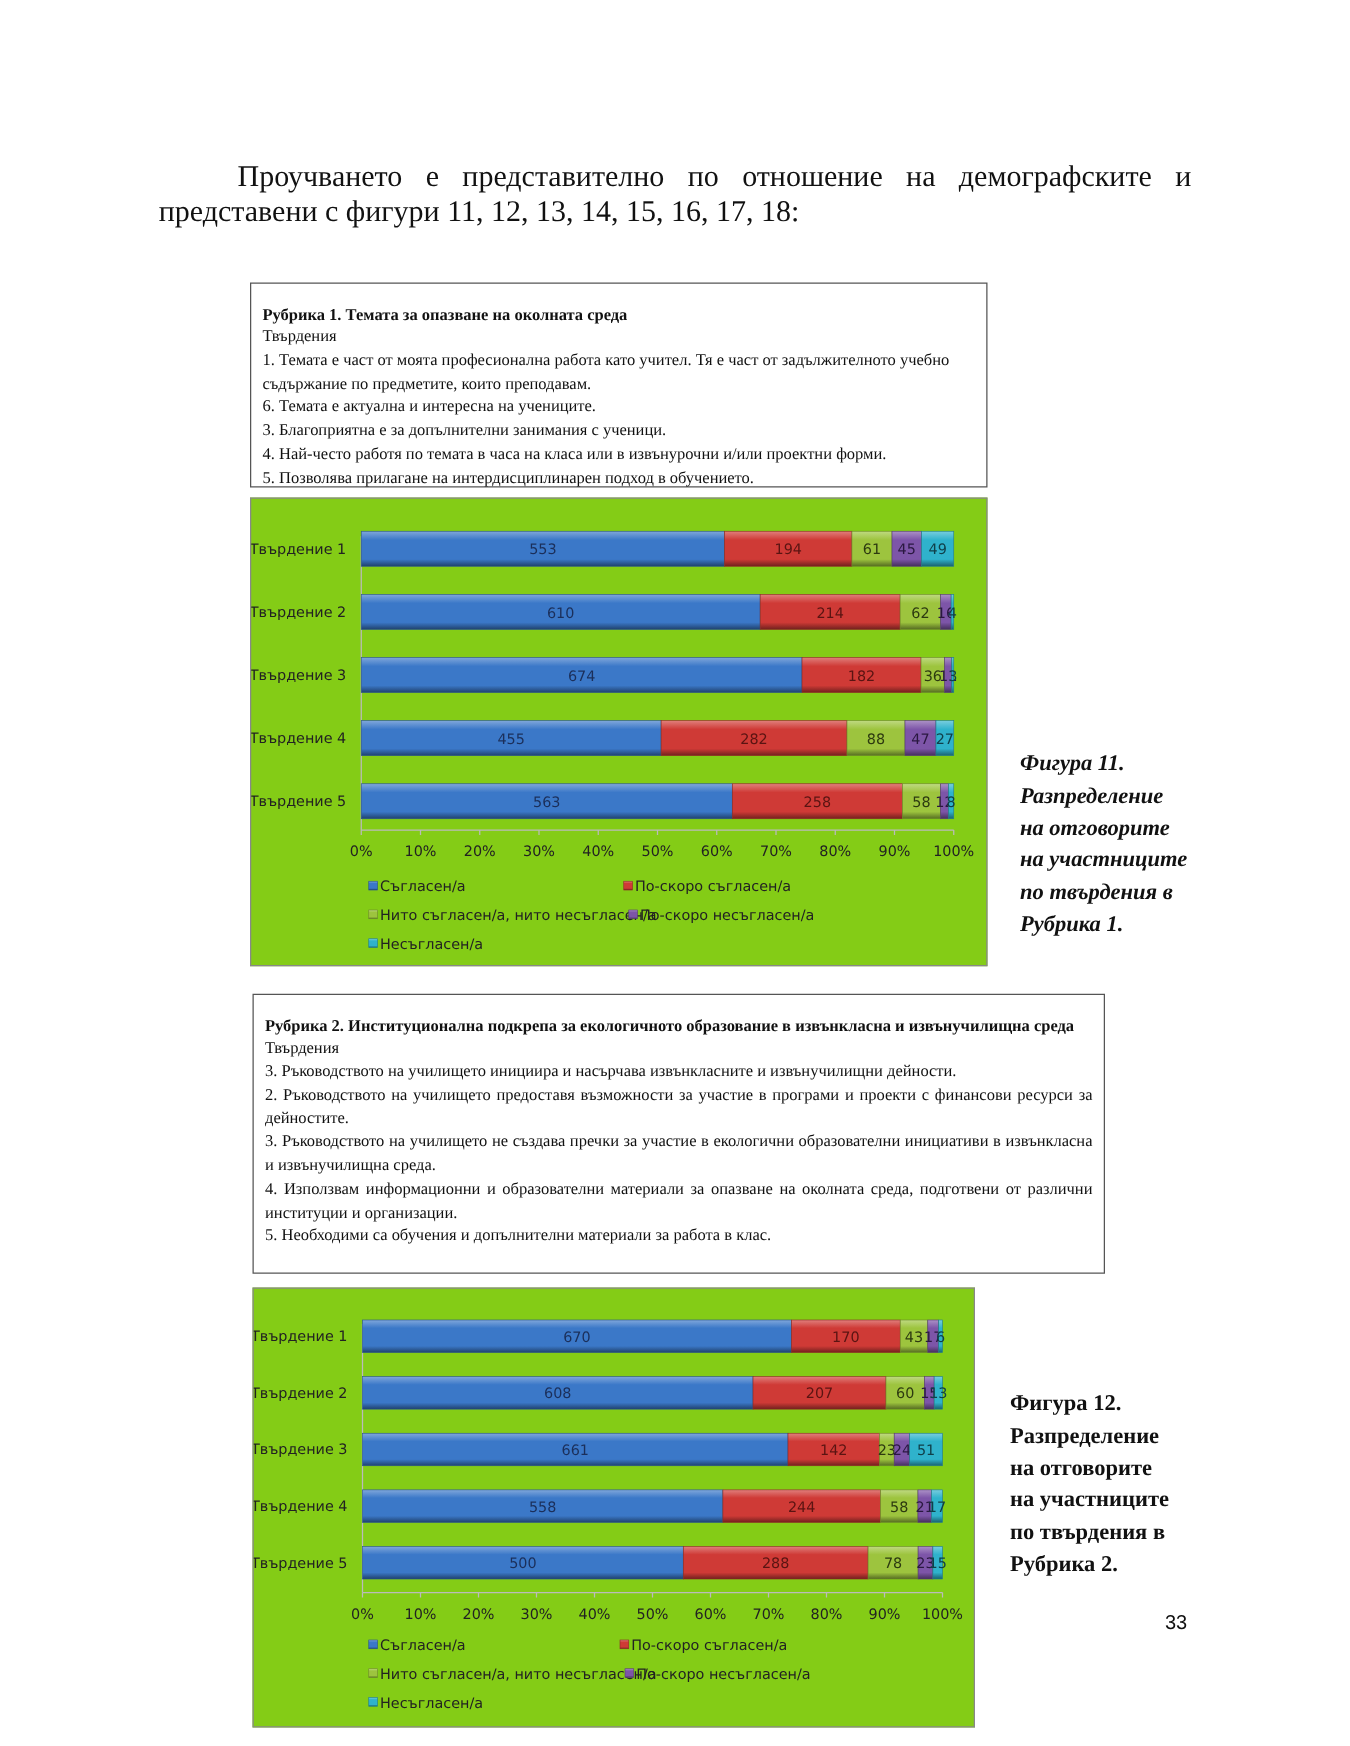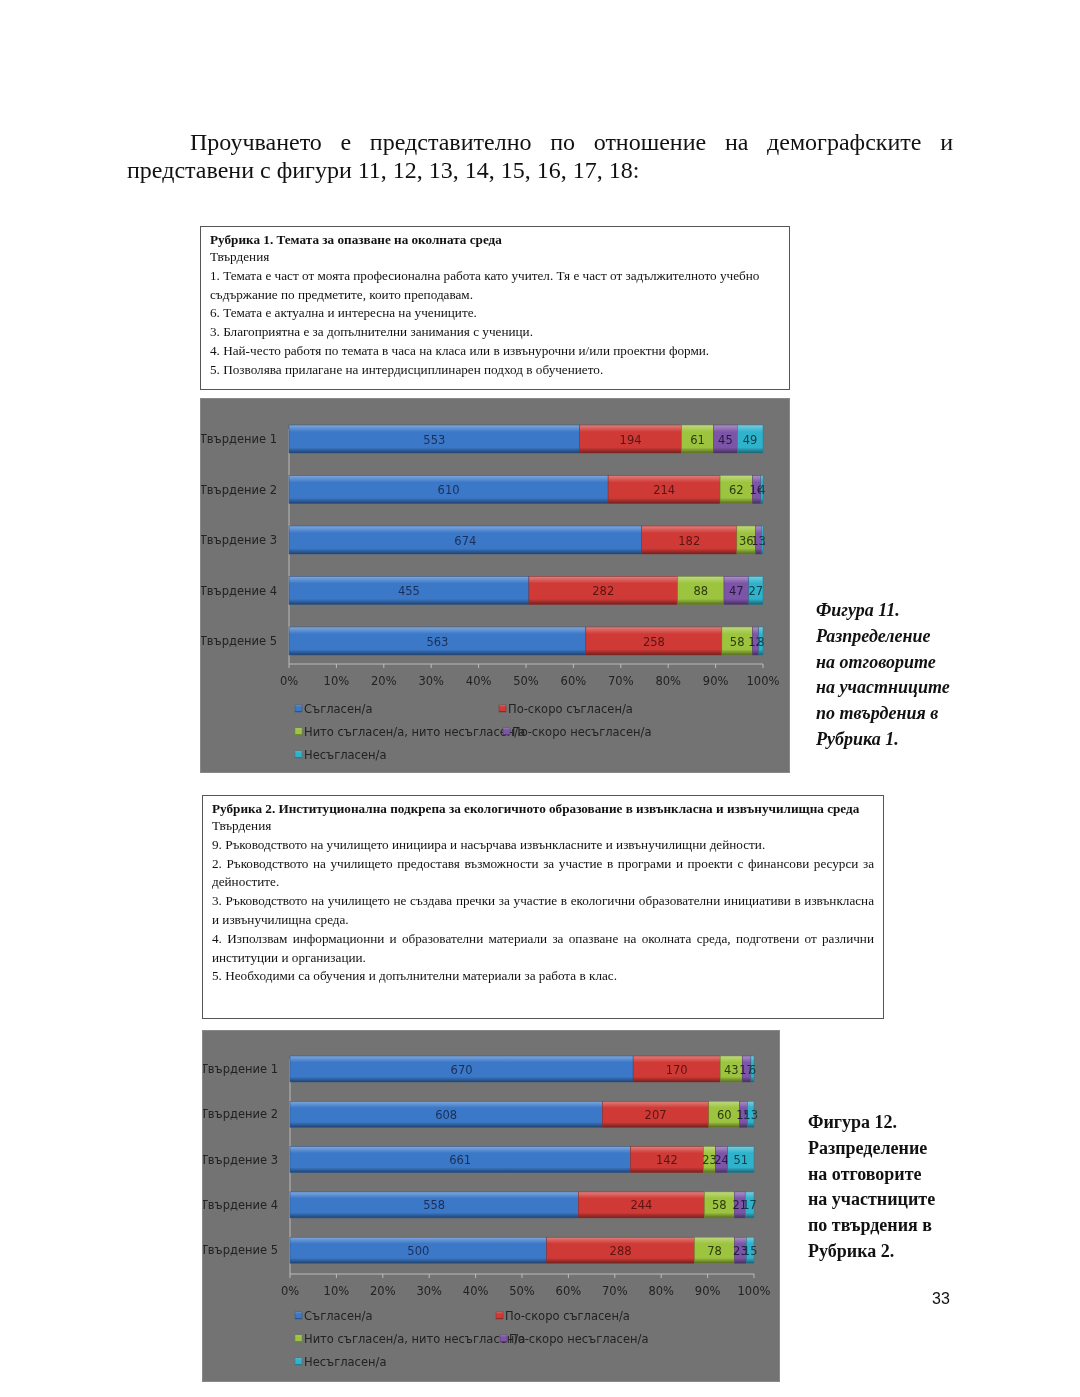--- a/index.html
+++ b/index.html
@@ -4,27 +4,27 @@
 <style>
   html, body { margin: 0; padding: 0; background: #ffffff; }
   body { width: 1080px; height: 1397px; position: relative; overflow: hidden;
          font-family: "Liberation Serif", serif; color: #111; }
   .para { position: absolute; left: 127px; top: 128px; width: 826px;
           font-size: 24px; line-height: 28px; text-align: justify; }
   .para .l1 { text-indent: 63px; text-align-last: justify; display:block; }
   .para .l2 { display:block; text-align-last: justify; }
   .para .l3 { display:block; }
   .rubric { position: absolute; border: 1.5px solid #555; background: #fff;
-            font-size: 13.2px; line-height: 18.8px; padding: 5px 9px; box-sizing: border-box; }
+            font-size: 13.2px; line-height: 18.8px; padding: 17px 9px; box-sizing: border-box; }
   .rubric .rt { font-weight: bold; line-height: 16px; }
   .rubric p { margin: 0; }
   #rub1 { left: 200px; top: 226px; width: 590px; height: 164px; }
   #rub2 { left: 202px; top: 795px; width: 682px; height: 224px; }
   #rub2 p { text-align: justify; }
-  .chartbox { position: absolute; border: 1.5px solid #888; background: #737373; box-sizing: border-box; }
+  .chartbox { position: absolute; border: 1.5px solid #888; background: #84cc16; box-sizing: border-box; }
   #ch1 { left: 200px; top: 398px; width: 590px; height: 375px; }
   #ch2 { left: 202px; top: 1030px; width: 578px; height: 352px; }
   .chartbox svg { position: absolute; left: 0; top: 0; }
   .caption { position: absolute; font-weight: bold; font-size: 18px; line-height: 25.8px; }
   #cap1 { left: 816px; top: 598px; font-style: italic; }
   #cap2 { left: 808px; top: 1110px; }
   .pagenum { position: absolute; left: 932px; top: 1290px; font-family: "Liberation Sans", sans-serif; font-size: 16px; }
 </style>
 </head>
 <body>
@@ -175,21 +175,21 @@
   <div>Разпределение</div>
   <div>на отговорите</div>
   <div>на участниците</div>
   <div>по твърдения в</div>
   <div>Рубрика 1.</div>
 </div>
 
 <div class="rubric" id="rub2">
   <p class="rt">Рубрика 2. Институционална подкрепа за екологичното образование в извънкласна и извънучилищна среда</p>
   <p>Твърдения</p>
-  <p>9. Ръководството на училището инициира и насърчава извънкласните и извънучилищни дейности.</p>
+  <p>3. Ръководството на училището инициира и насърчава извънкласните и извънучилищни дейности.</p>
   <p>2. Ръководството на училището предоставя възможности за участие в програми и проекти с финансови ресурси за дейностите.</p>
   <p>3. Ръководството на училището не създава пречки за участие в екологични образователни инициативи в извънкласна и извънучилищна среда.</p>
   <p>4. Използвам информационни и образователни материали за опазване на околната среда, подготвени от различни институции и организации.</p>
   <p>5. Необходими са обучения и допълнителни материали за работа в клас.</p>
 </div>
 
 <div class="chartbox" id="ch2">
   <svg id="svg2" width="578" height="352">
       <defs>
         <linearGradient id="g2_0" x1="0" y1="0" x2="0" y2="1">

